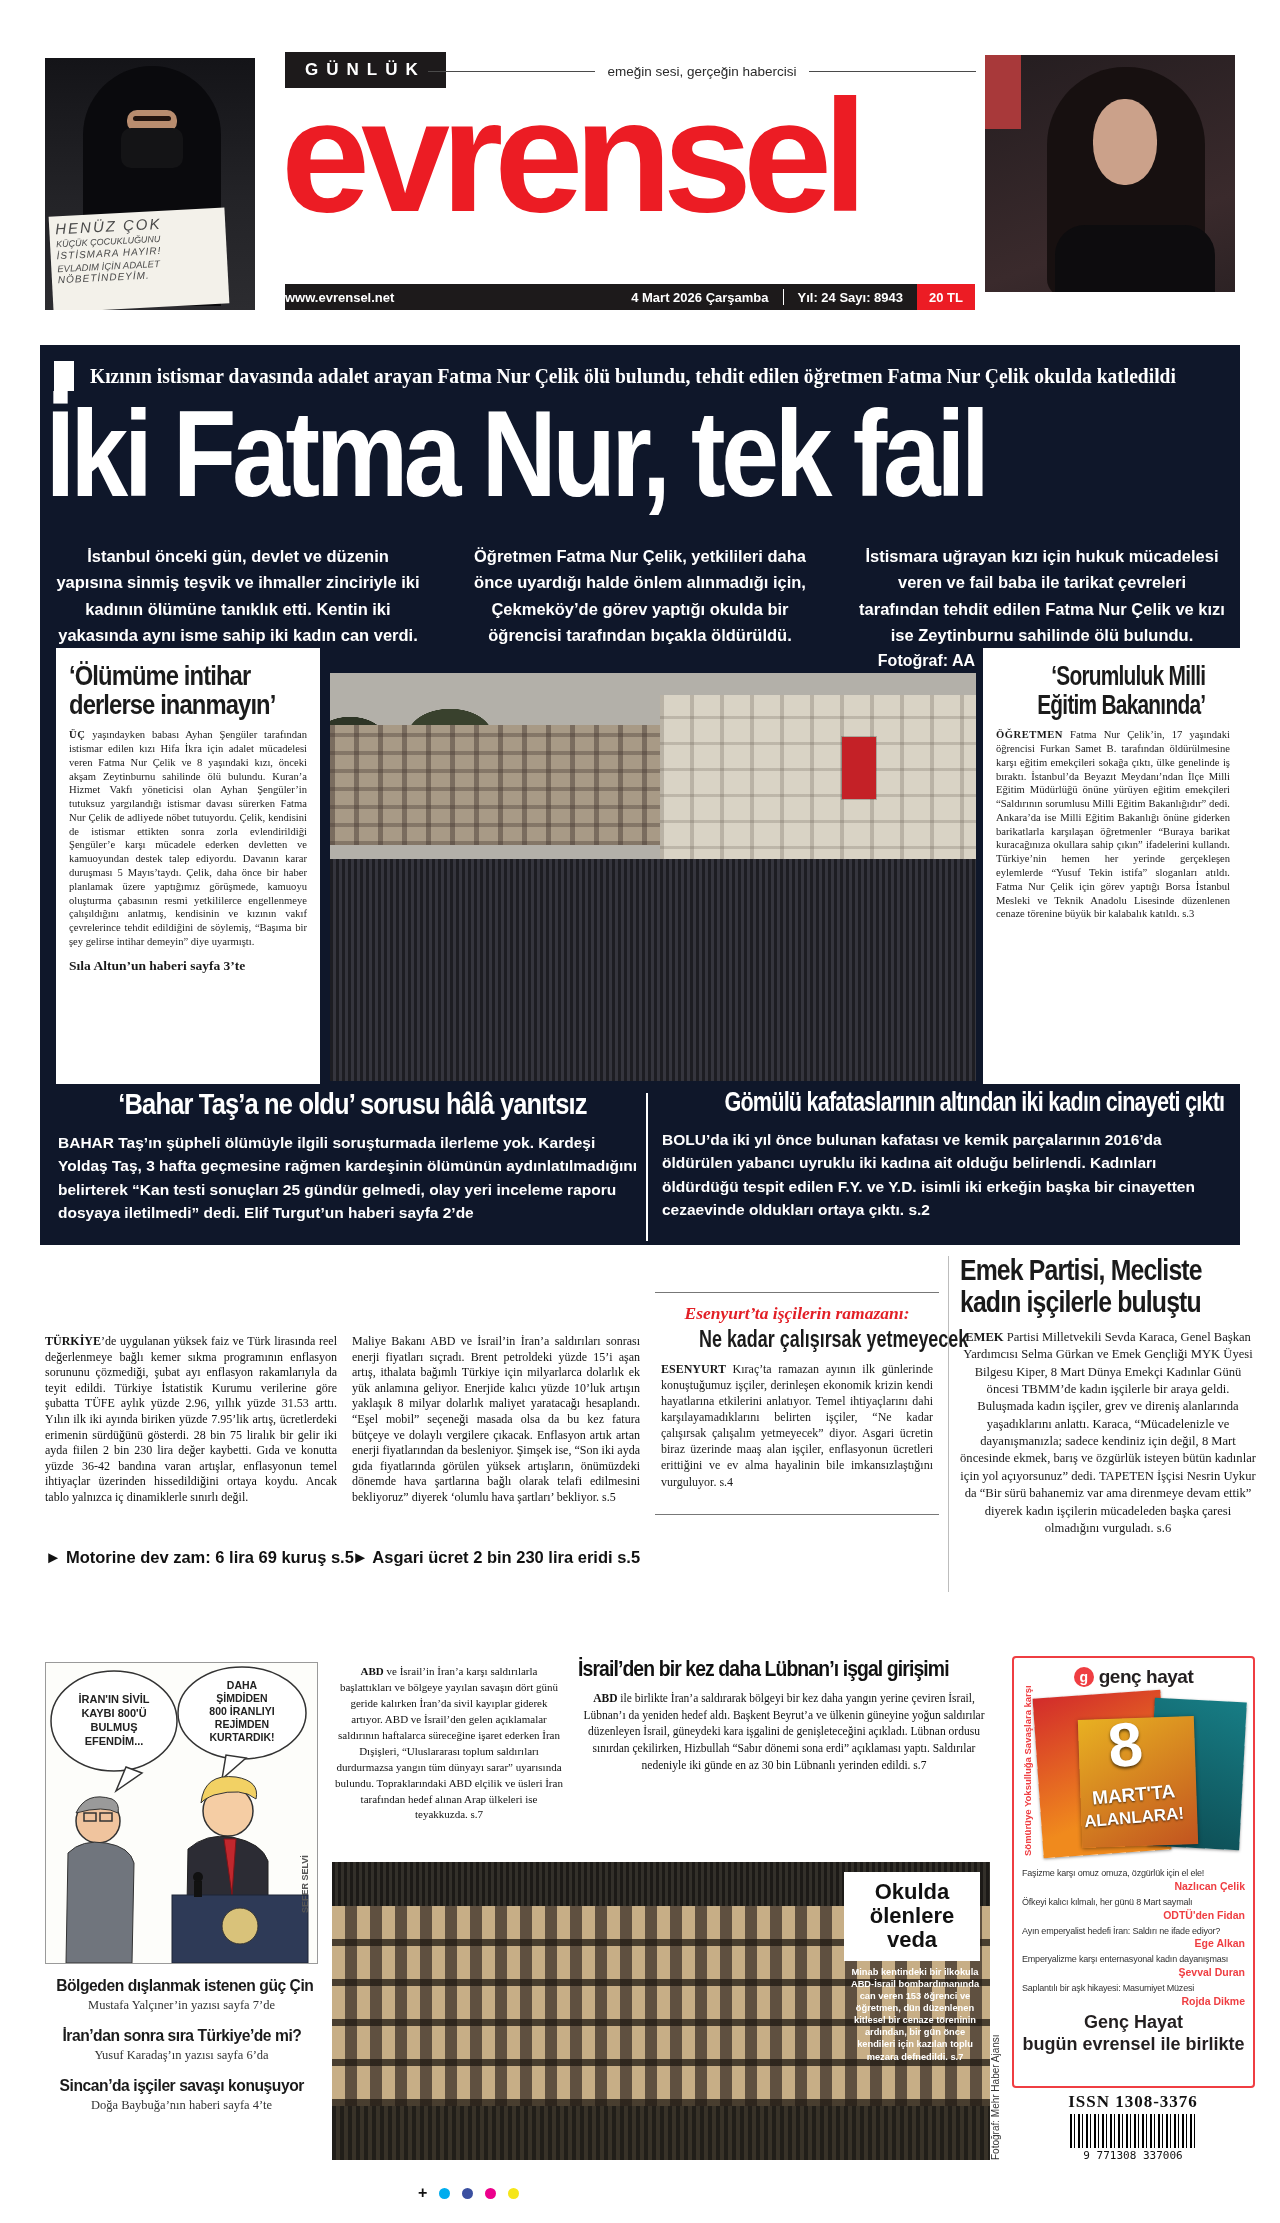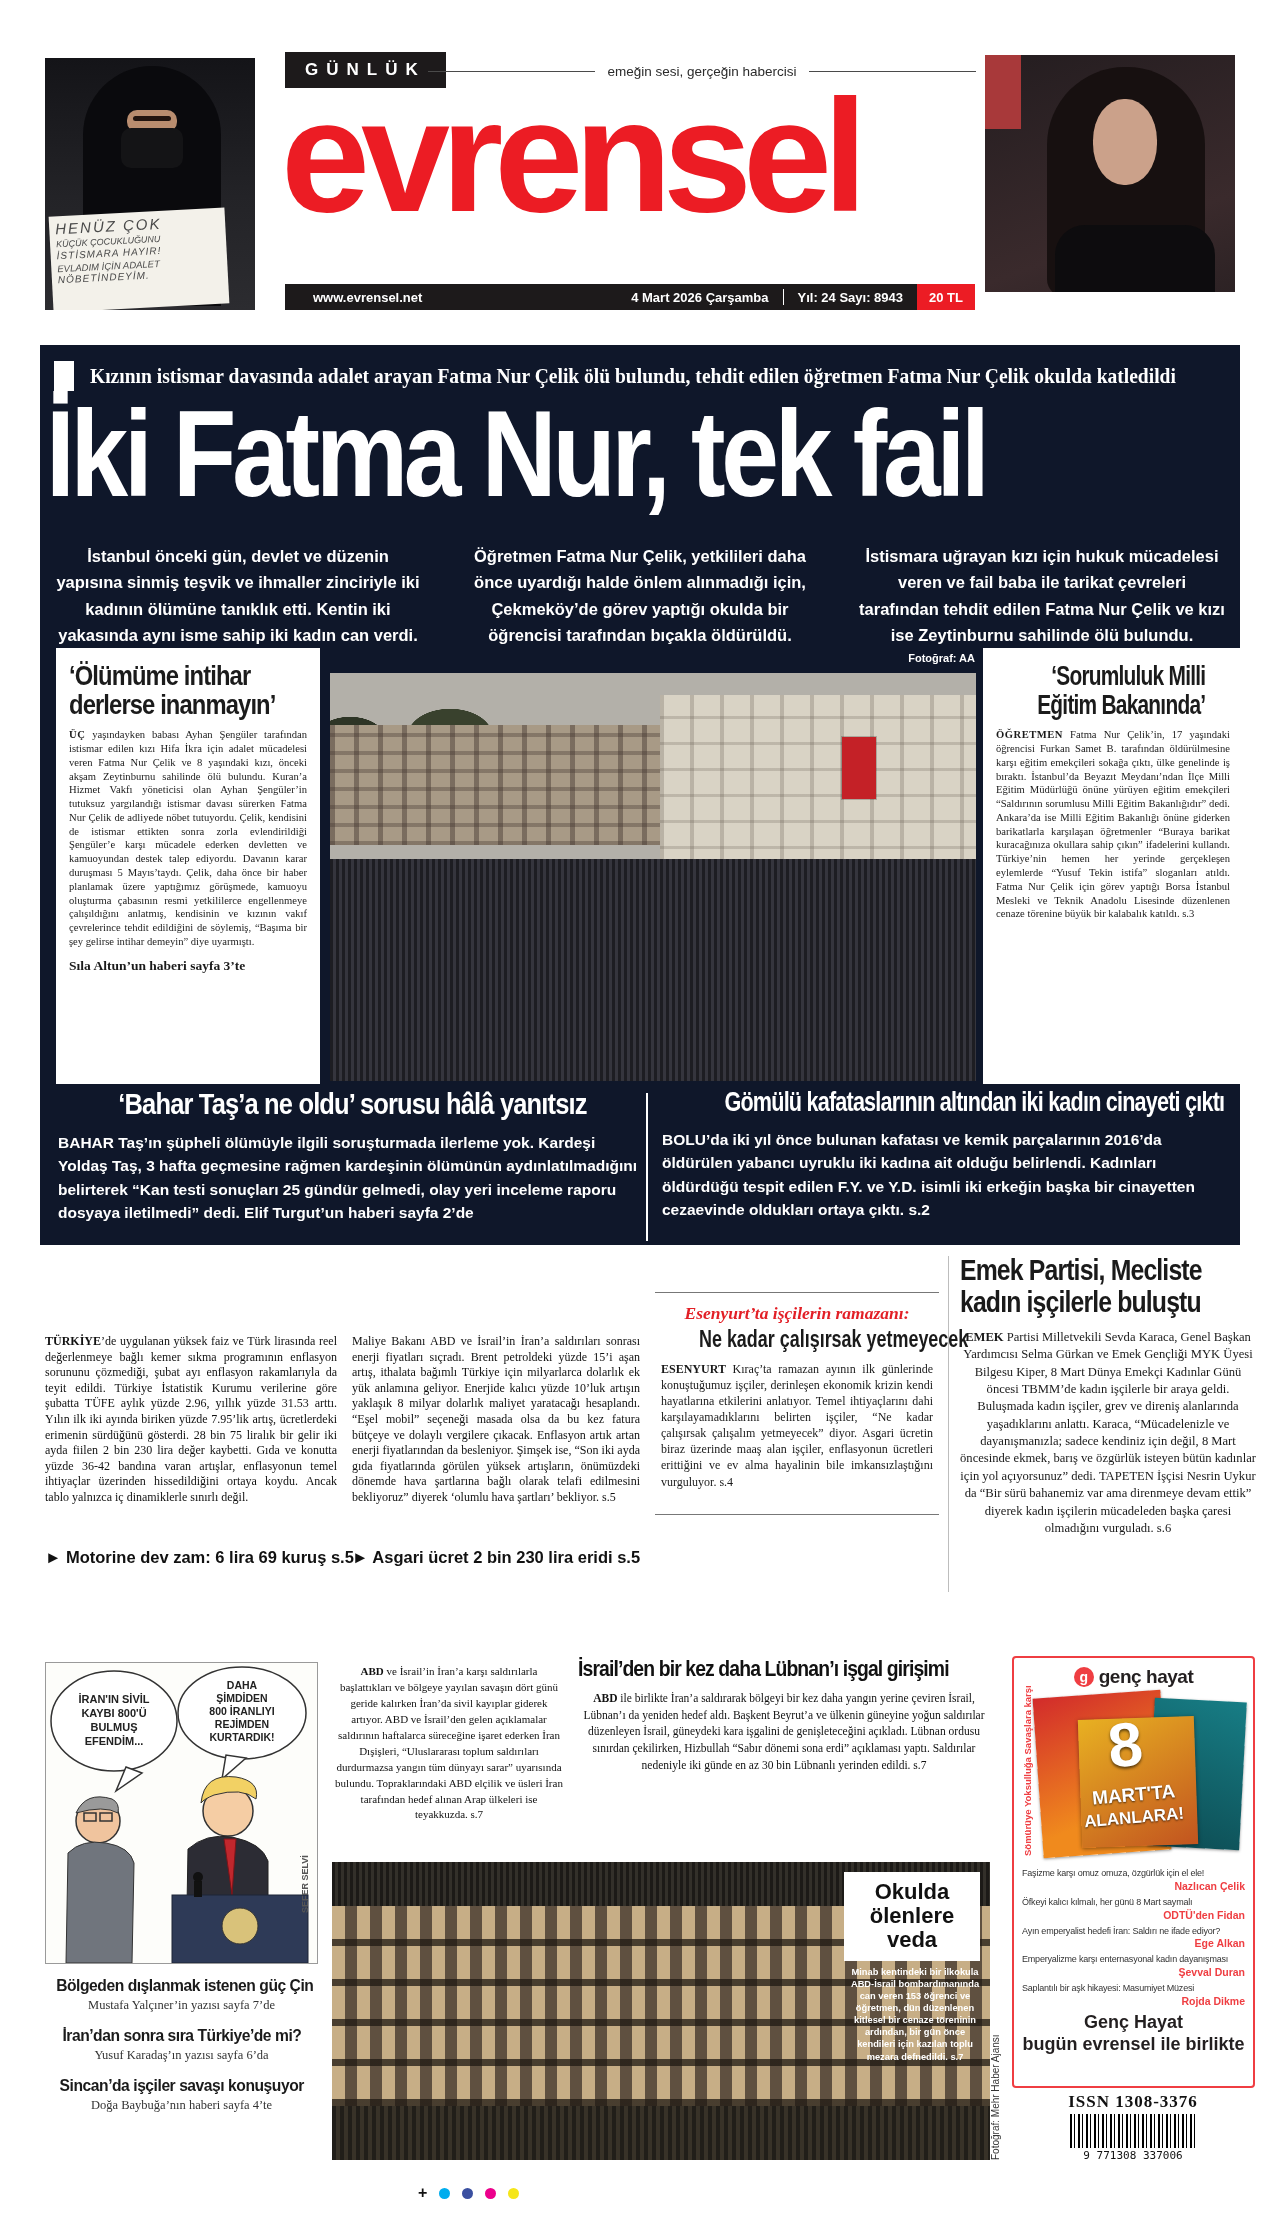--- a/index.html
+++ b/index.html
@@ -25,21 +25,21 @@
 
   #gunluk{left:285px;top:52px;background:#1d1a1b;color:#fff;padding:8px 20px;
           font-weight:bold;font-size:17px;letter-spacing:8px}
   #tagline-wrap{left:428px;top:64px;width:548px;display:flex;align-items:center;gap:12px;
           font-size:13.5px;color:#2b2b2b}
   .tag-line{flex:1;height:1px;background:#4a4a4a}
   #logo{left:281px;top:76px;width:700px;color:#ec1c24;font-weight:bold;font-size:160px;
         line-height:1;letter-spacing:-9px}
   #datebar{left:285px;top:284px;width:690px;height:26px;background:#1d1a1b;color:#fff;
         display:flex;align-items:center;font-size:13px;font-weight:bold;box-sizing:border-box}
-  .db-url{margin-left:28px}
+  .db-url{margin-left:0}
   .db-date{margin-left:auto}
   .db-sep{width:1px;height:16px;background:#fff;margin:0 14px}
   .db-price{background:#ec1c24;height:100%;display:flex;align-items:center;padding:0 12px;margin-left:14px}
 
   #photo-right{left:985px;top:55px;width:250px;height:237px;overflow:hidden;
       background:linear-gradient(160deg,#241d20,#3a2a2c 70%,#2c2224)}
   .pr-red{position:absolute;left:0;top:0;width:36px;height:74px;background:#a8393a}
   .pr-hair{position:absolute;left:62px;top:12px;width:158px;height:230px;background:#171010;border-radius:78px 78px 18px 18px}
   .pr-face{position:absolute;left:108px;top:44px;width:64px;height:86px;background:#cba18a;border-radius:48%}
   .pr-body{position:absolute;left:70px;top:170px;width:160px;height:70px;background:#0d0c0e;border-radius:30px 30px 0 0}
@@ -60,21 +60,21 @@
   #art-left{left:16px;width:264px}
   #art-right{left:943px;width:260px}
   .art-title{font-weight:bold;font-size:27px;line-height:1.08;letter-spacing:-1px;
       transform:scaleX(.88);transform-origin:left top;margin-bottom:8px}
   #art-right .art-title{transform-origin:right top;text-align:right}
   .art-body{font-family:"Liberation Serif",serif;font-size:10.6px;line-height:1.3;text-align:justify}
   .art-lead{font-weight:bold;letter-spacing:.5px}
   .art-byline{font-family:"Liberation Serif",serif;font-weight:bold;font-size:13.5px;margin-top:9px}
 
   .photo-credit{position:absolute;top:307px;left:290px;width:645px;text-align:right;
-      font-size:11px;font-weight:bold;color:#fff}
+      font-size:16px;font-weight:bold;color:#fff}
   #main-photo{position:absolute;left:290px;top:328px;width:646px;height:408px;overflow:hidden;background:#b3b0a9}
   .mp-trees{position:absolute;left:-20px;top:18px;width:240px;height:90px;background:
       radial-gradient(60px 40px at 40px 50px,#2e3526 60%,transparent 61%),
       radial-gradient(70px 45px at 140px 45px,#39412d 60%,transparent 61%),
       radial-gradient(60px 42px at 210px 60px,#2e3526 60%,transparent 61%)}
   .mp-bld1{position:absolute;left:0;top:52px;width:360px;height:120px;background:#a89a86;
       background-image:repeating-linear-gradient(90deg,rgba(66,53,47,.45) 0 5px,transparent 5px 24px),
                        repeating-linear-gradient(0deg,rgba(66,53,47,.35) 0 4px,transparent 4px 18px)}
   .mp-bld2{position:absolute;left:330px;top:22px;width:316px;height:180px;background:#d9d3c5;
       background-image:repeating-linear-gradient(90deg,rgba(90,80,70,.25) 0 4px,transparent 4px 30px),

